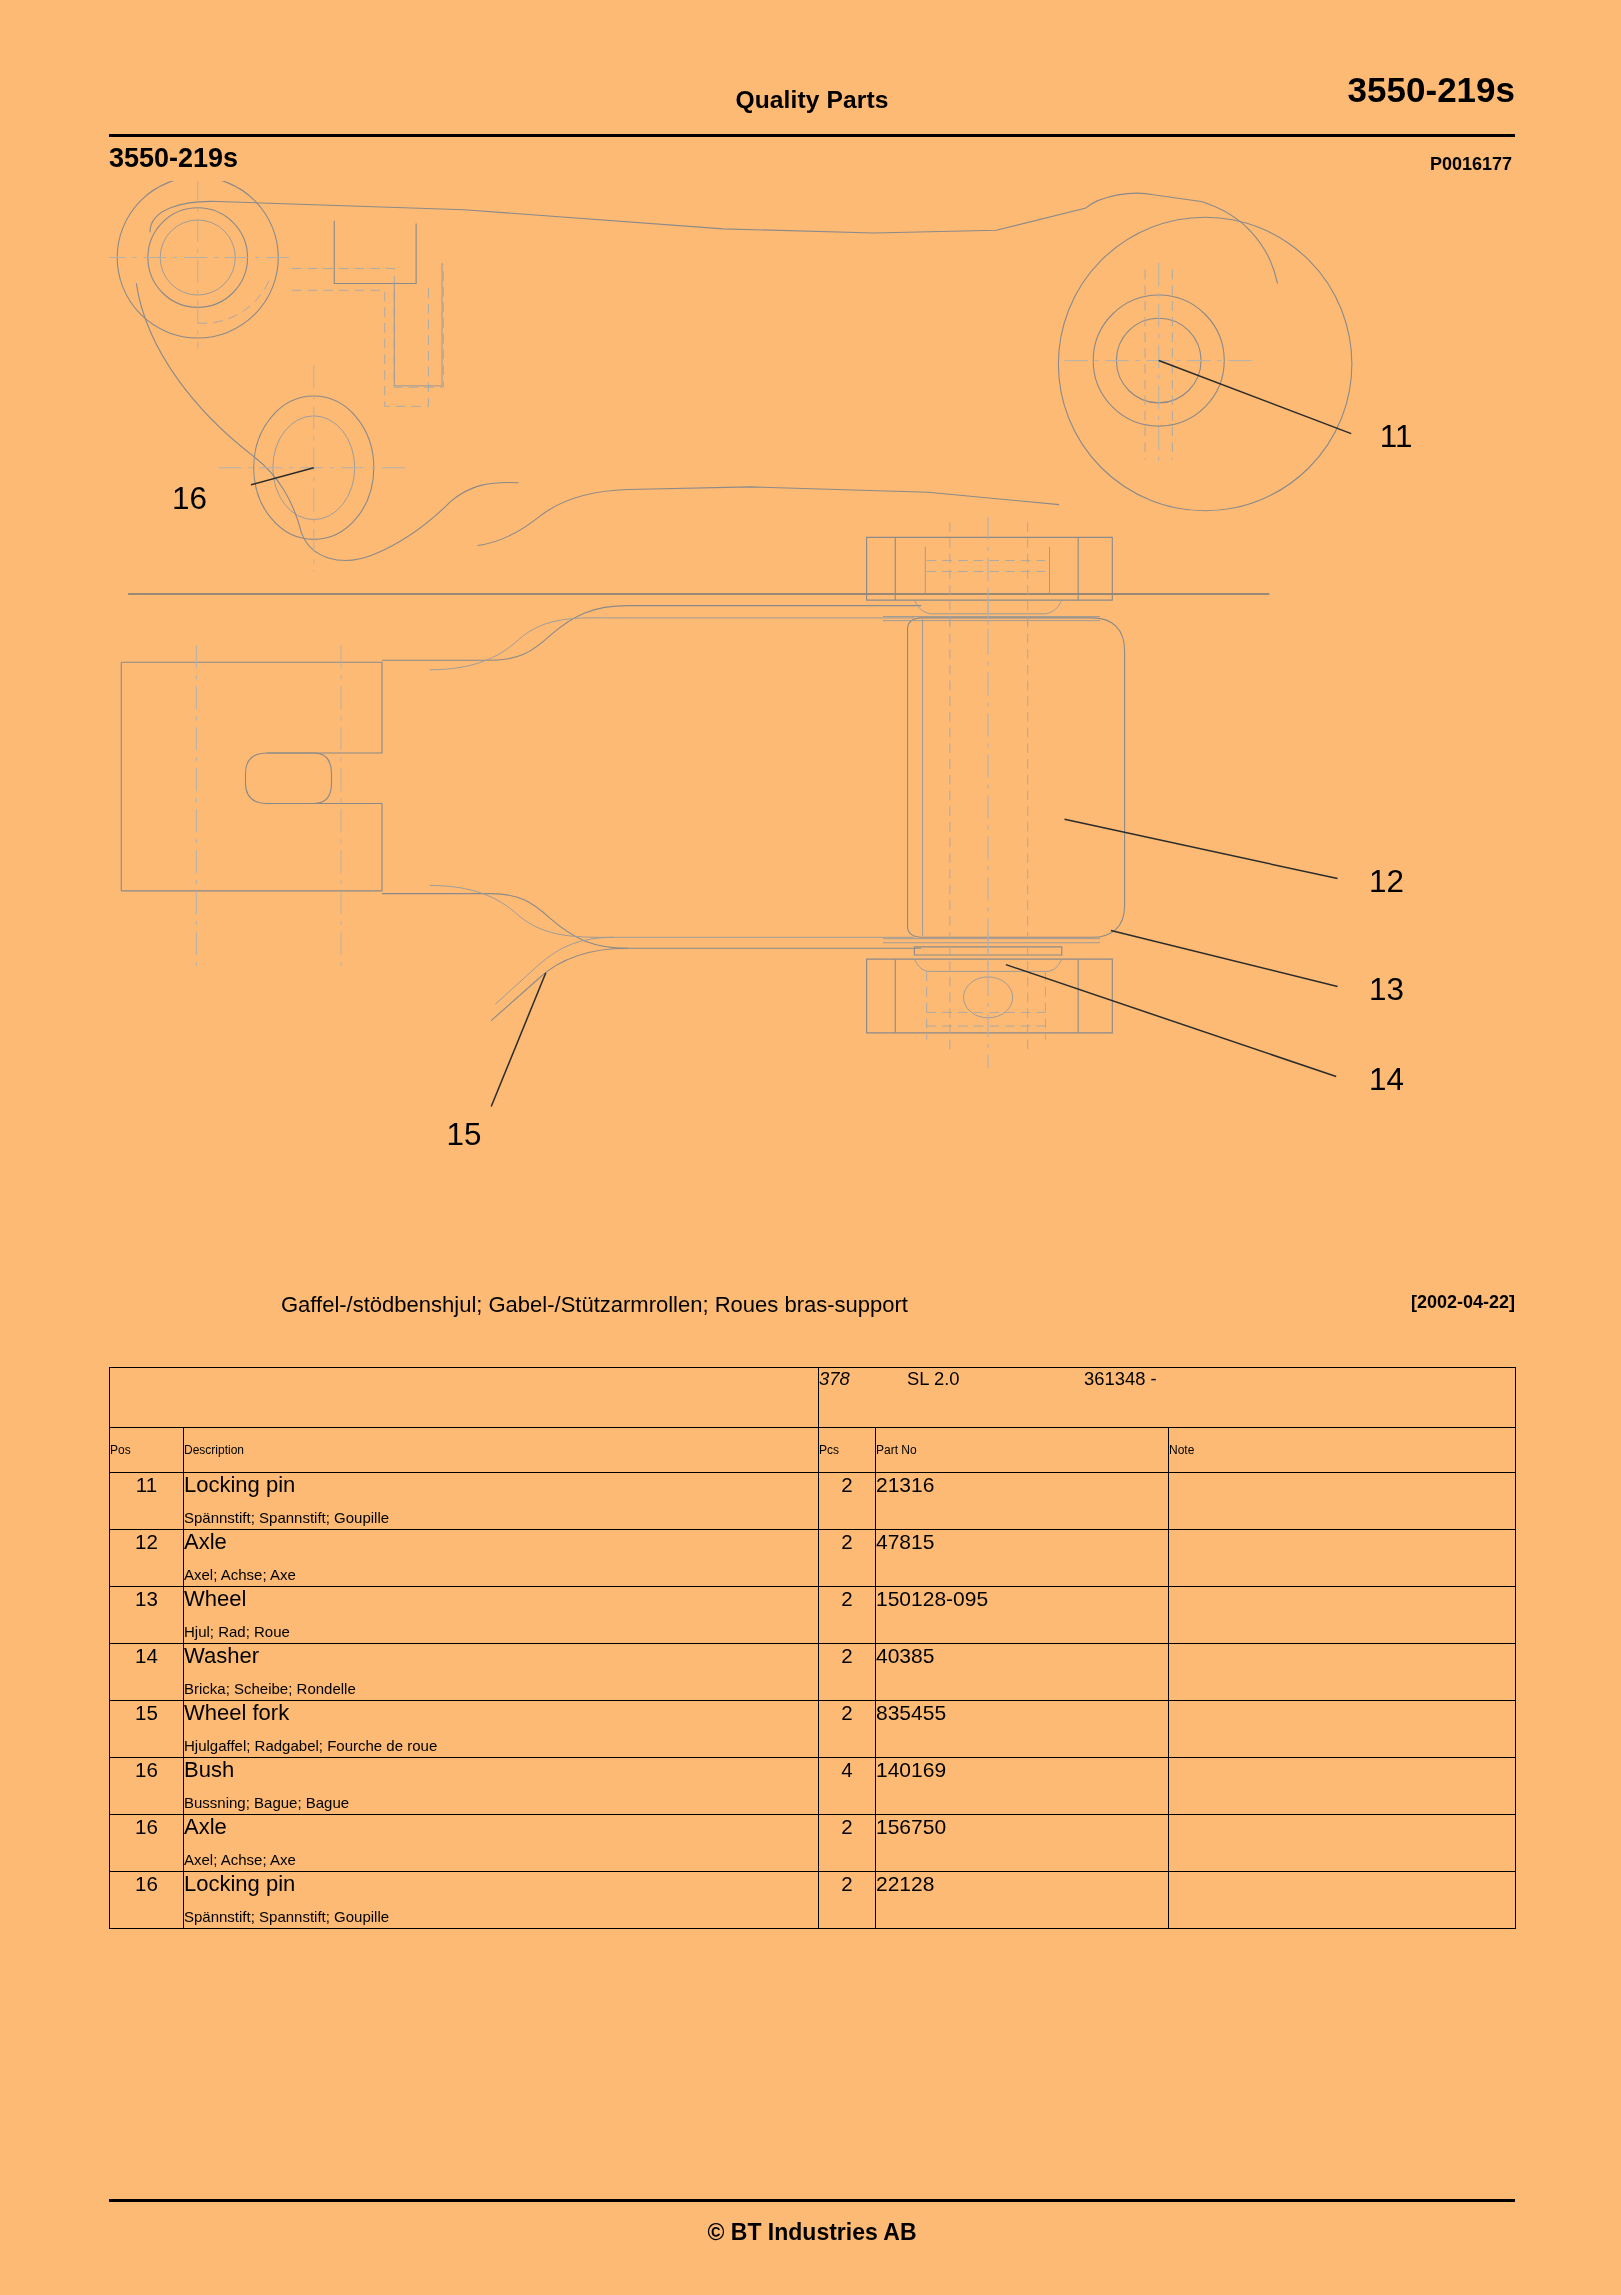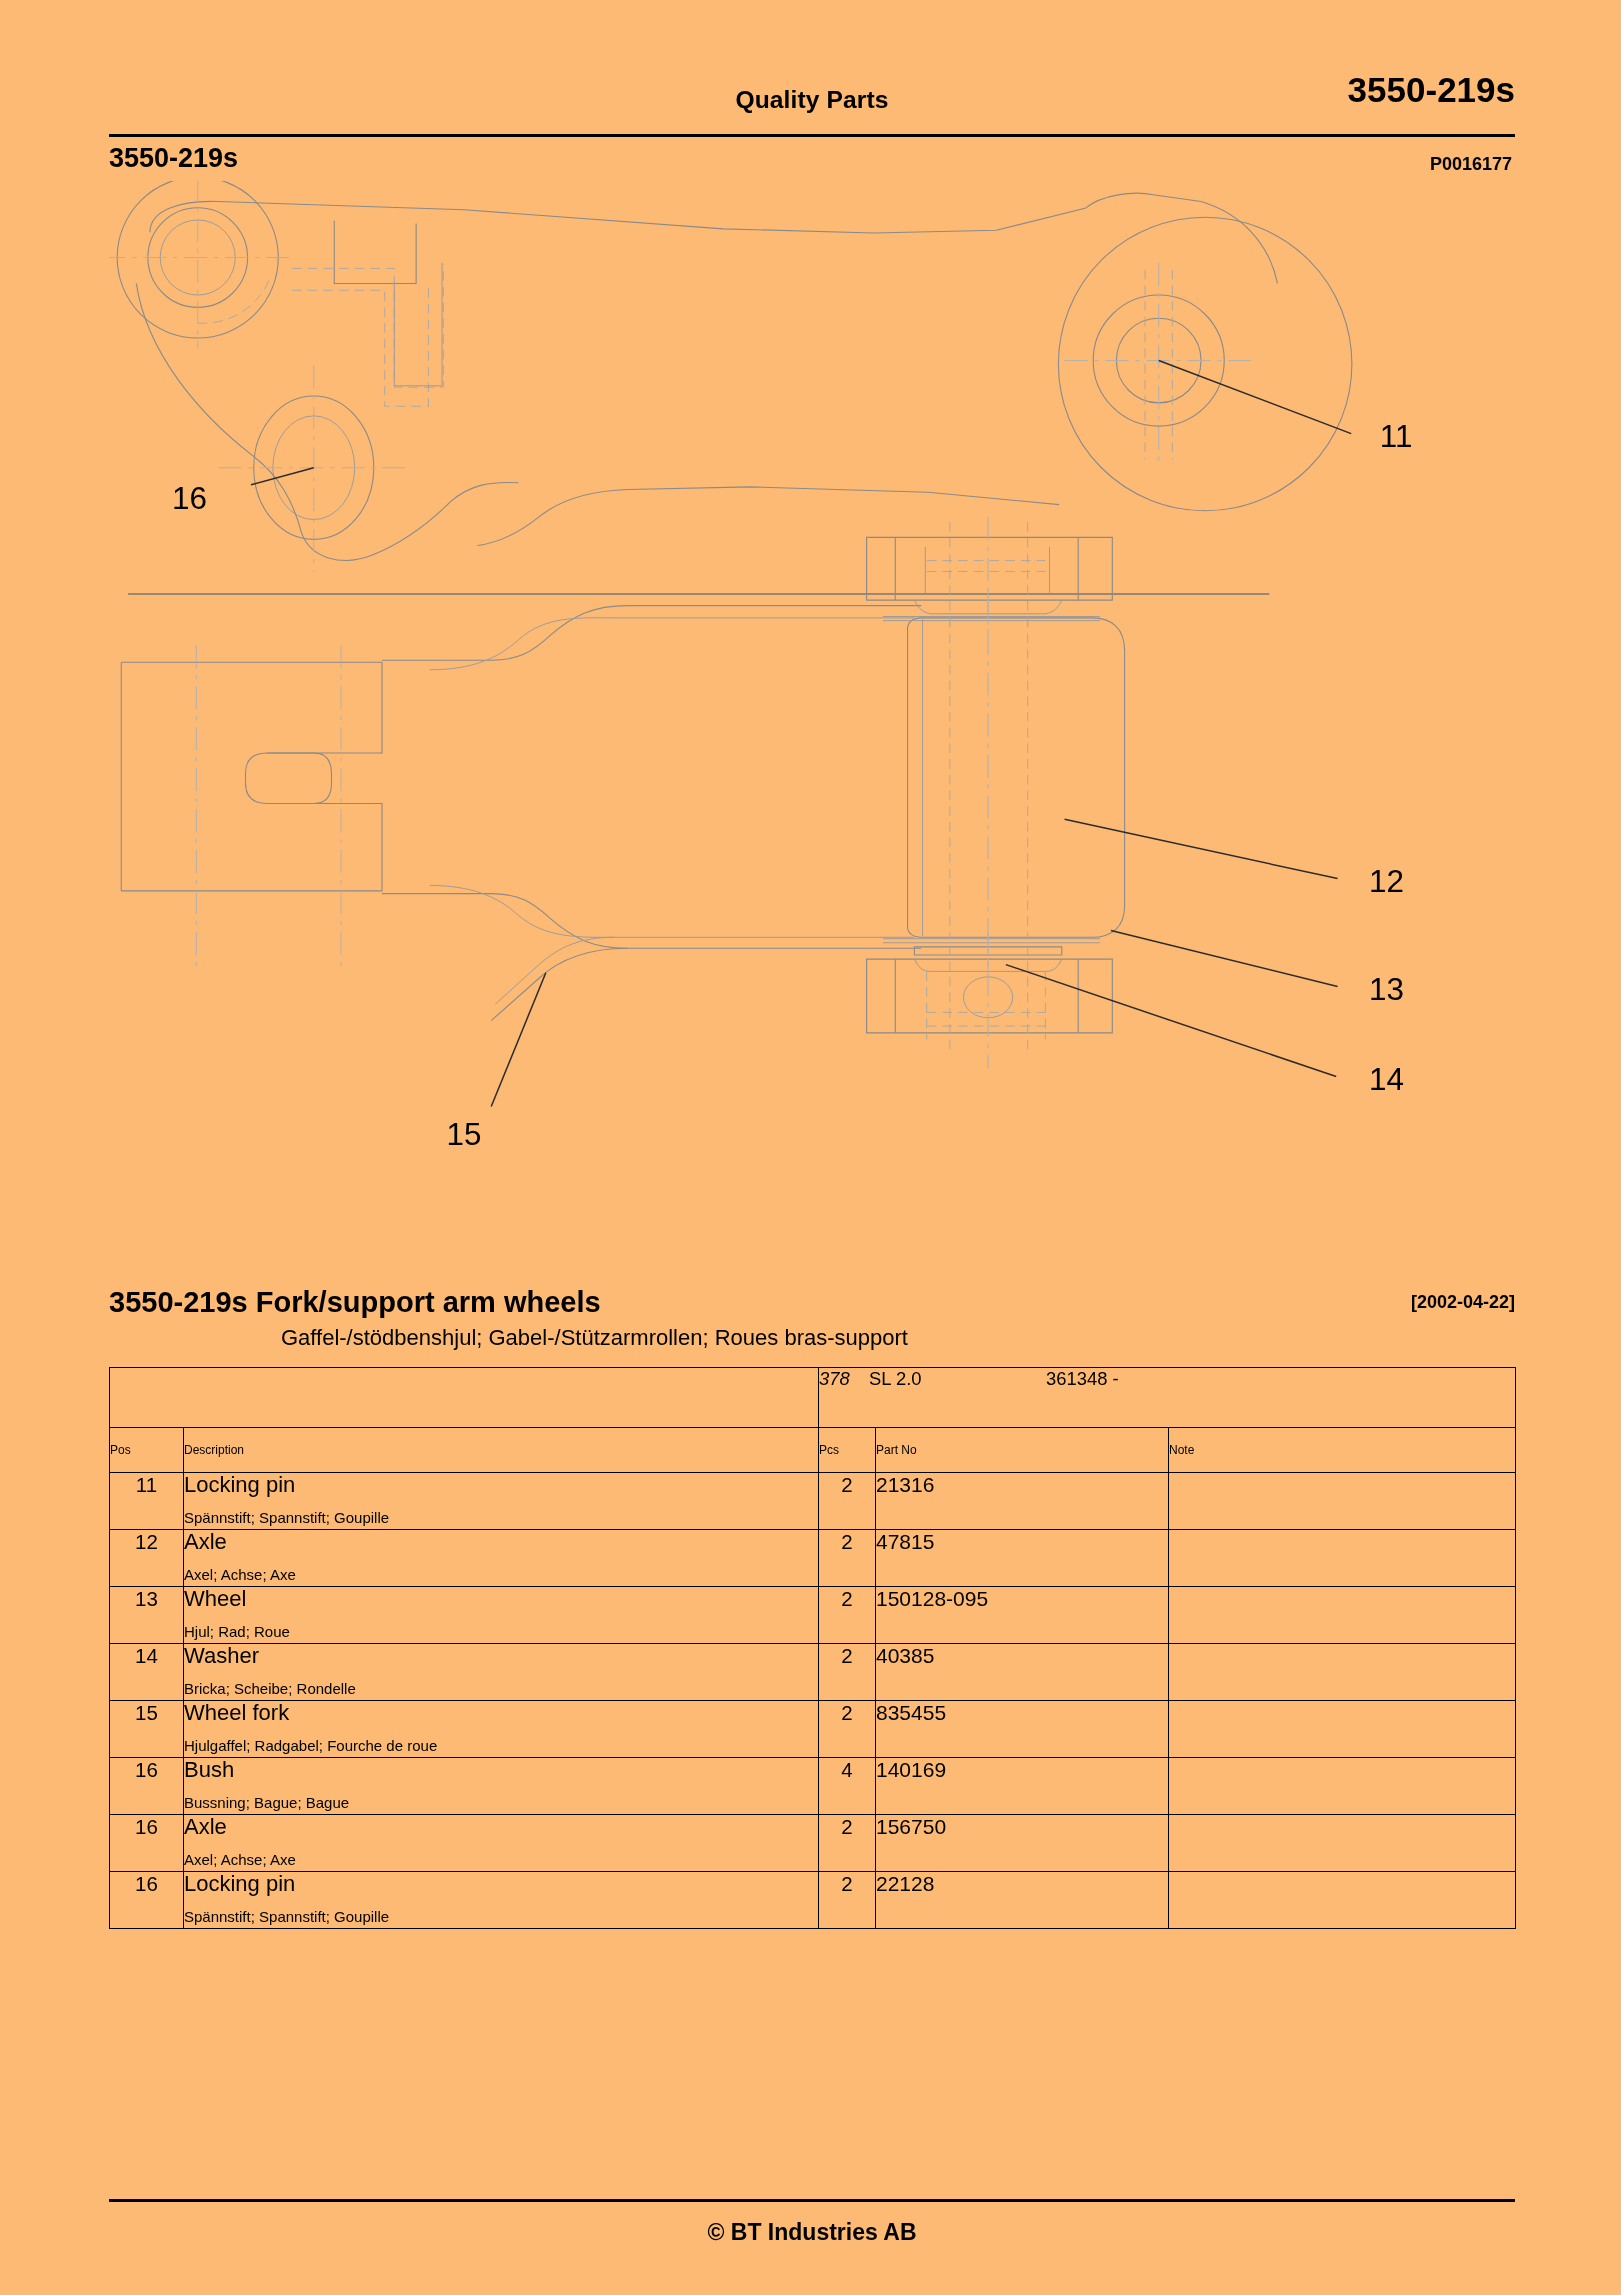--- a/index.html
+++ b/index.html
@@ -122,21 +122,21 @@
   .c-pos   { width: 74px; }
   .c-desc  { width: 635px; }
   .c-pcs   { width: 57px; }
   .c-part  { width: 293px; }
   .c-note  { width: 347px; }
 
   
   .band-blank { height: 59px; }
   .band-model { padding-left: 19px; font-size: 18.4px; height: 59px; }
   .band-model .m-code { display: inline-block; width: 50px; font-style: italic; }
-  .band-model .m-name { display: inline-block; width: 177px; }
+  .band-model .m-name { display: inline-block; width: 177px; margin-left: 38px; }
   .band-model .m-serial { display: inline-block; }
 
   tr.band td { border-top: 3.4px solid #000; border-bottom: 3.4px solid #000; }
 
   
   tr.colhead td {
     text-align: left;
     font-size: 12px;
     height: 44px;
     line-height: 44px;
@@ -375,24 +375,20 @@
         <line class="lead" x1="1314" y1="1148" x2="1798" y2="1312"></line>
         <text class="cal" x="1846" y="1332">14</text>
 
         <line class="lead" x1="640" y1="1160" x2="560" y2="1356"></line>
         <text class="cal" x="520" y="1412" text-anchor="middle">15</text>
       </g>
     </svg>
   </div>
 
   <div id="title-block">
-    <div id="title-main">
-      <span>3550-219s</span>
-      <span>Fork/support arm wheels</span>
-    </div>
     <div id="title-date">[2002-04-22]</div>
     <div id="title-sub">Gaffel-/stödbenshjul; Gabel-/Stützarmrollen; Roues bras-support</div>
   </div>
 
   <table id="parts-table">
     <colgroup>
       <col class="c-pos">
         <col class="c-desc">
         <col class="c-pcs">
         <col class="c-part">

